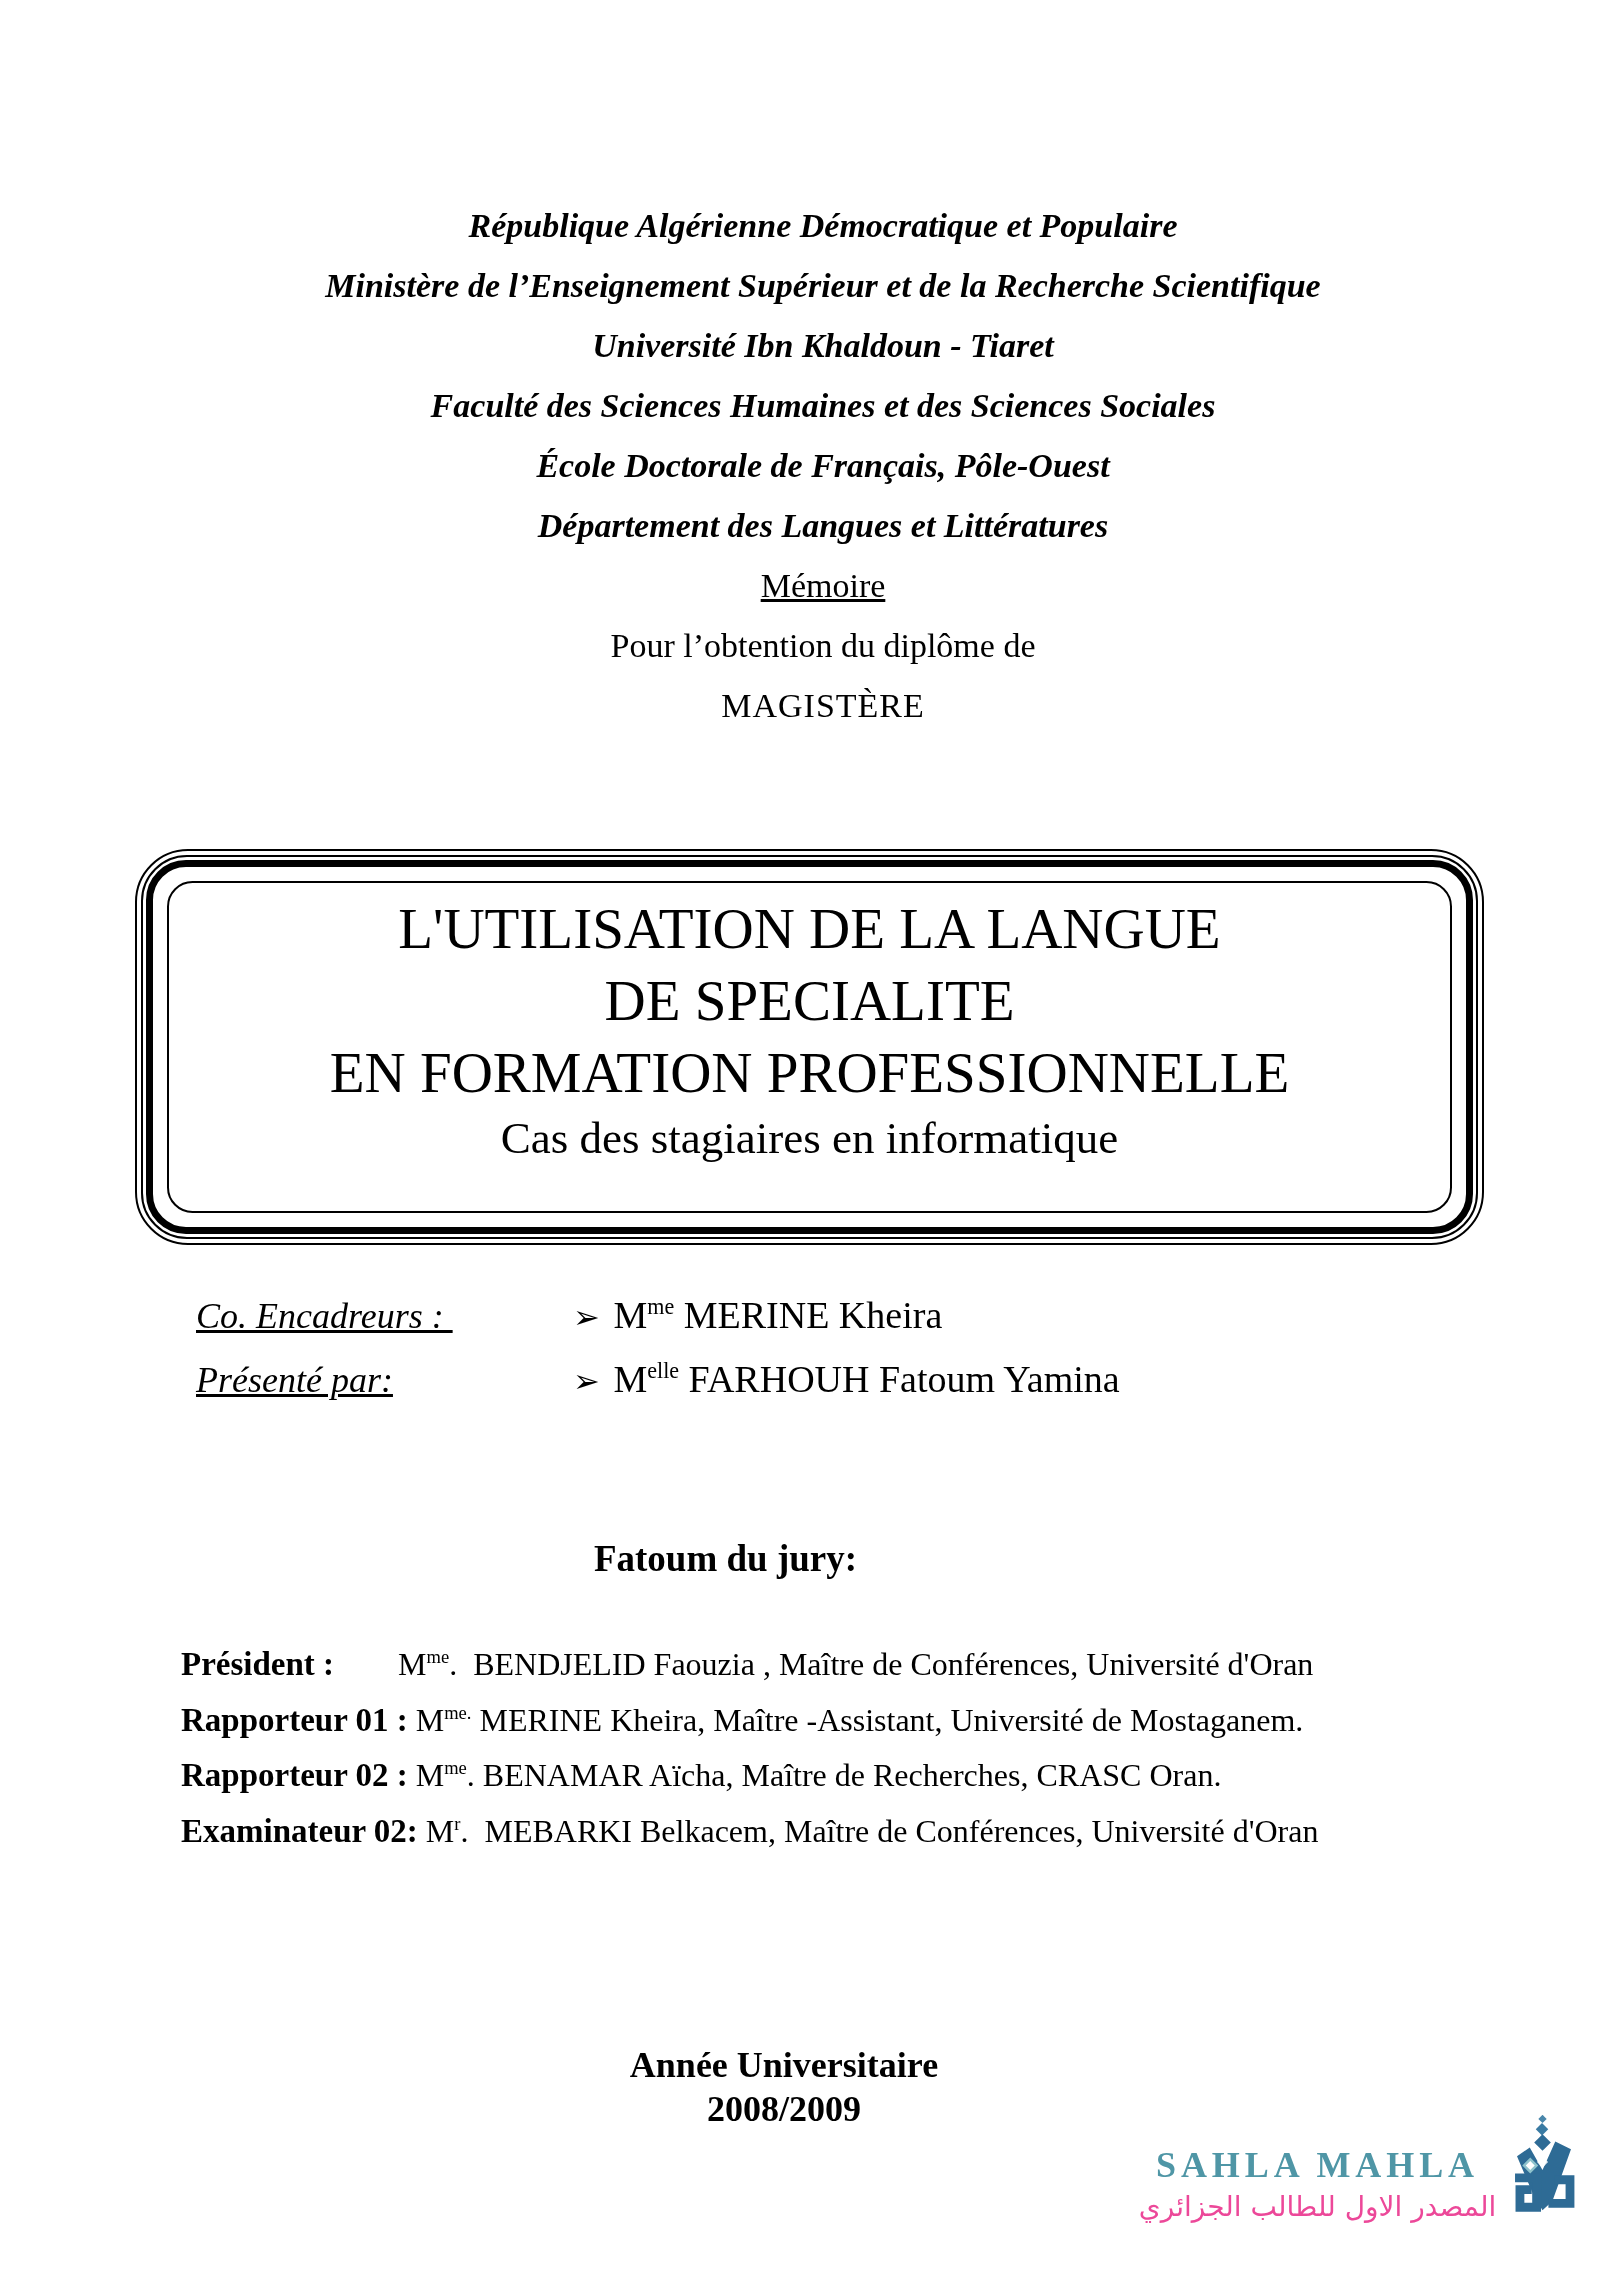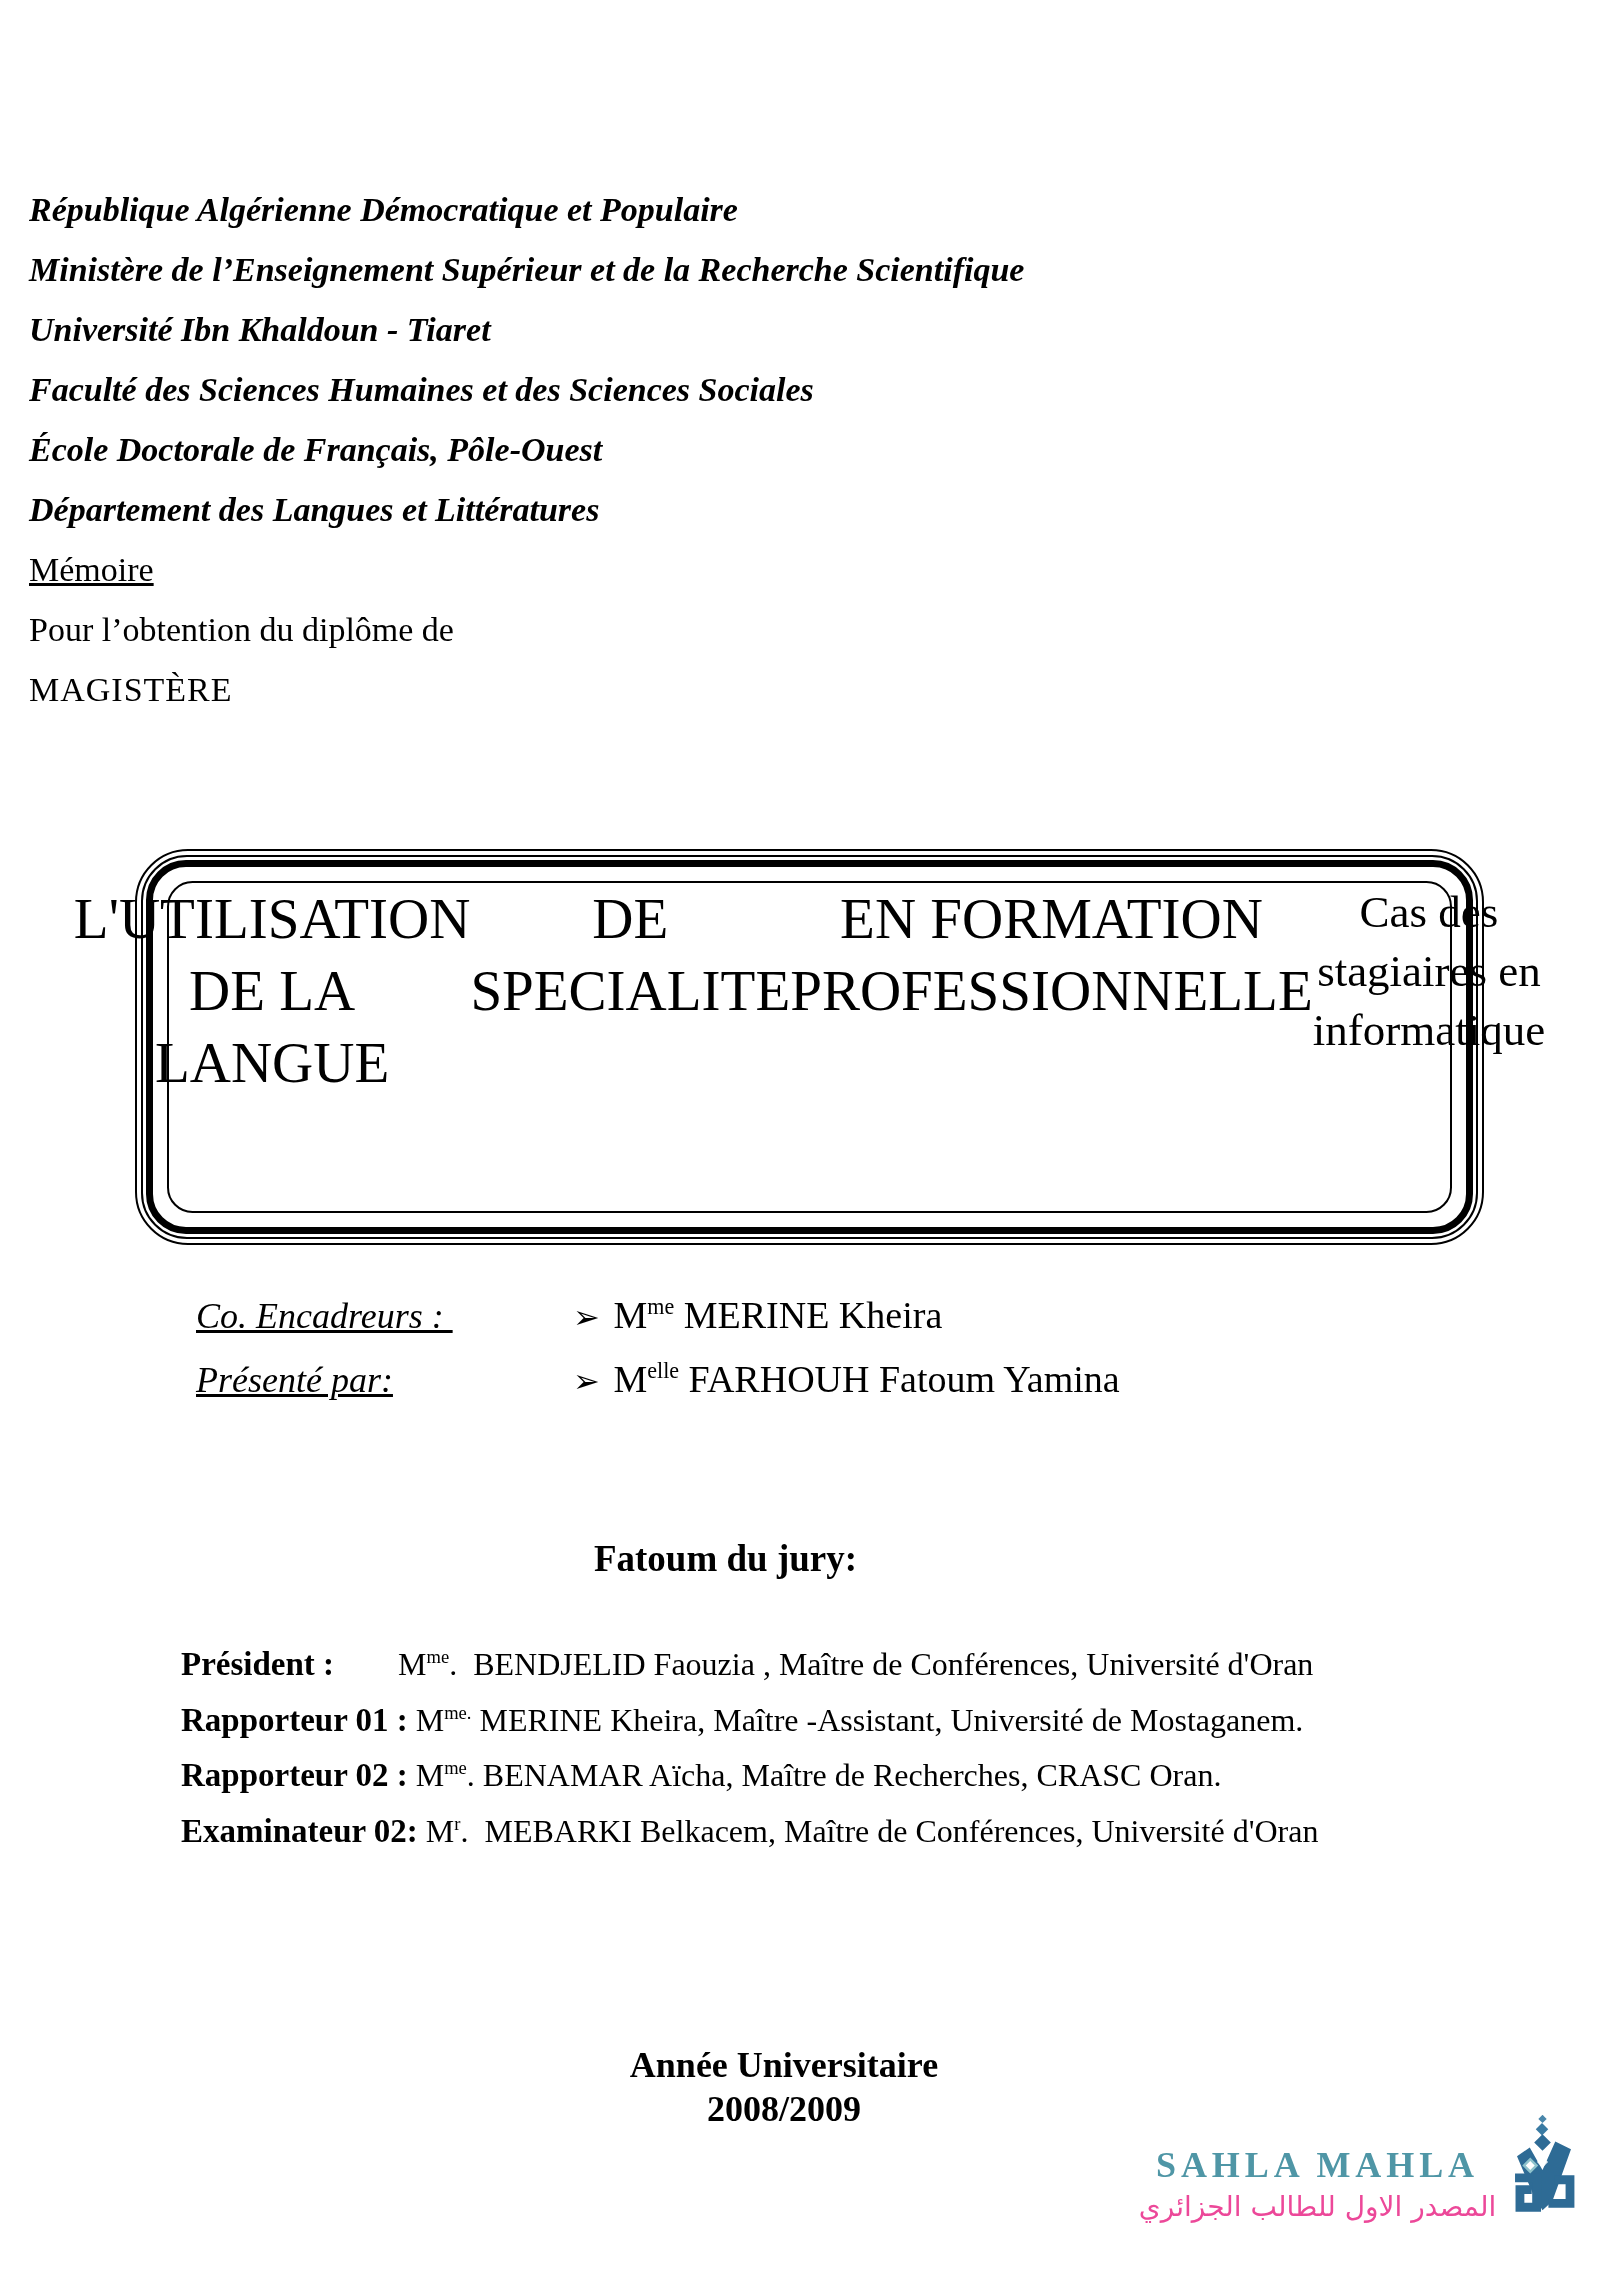--- a/index.html
+++ b/index.html
@@ -6,38 +6,38 @@
   .page{
     position:relative;
     width:1620px;height:2293px;
     background:#ffffff;
     overflow:hidden;
     font-family:"Liberation Serif","DejaVu Serif",serif;
     color:#000;
   }
 
   
-  .header{position:absolute;top:180px;left:29px;width:1588px;}
+  .header{position:absolute;top:196px;left:29px;width:1588px;text-align:center;}
   .header p{margin:0;line-height:60px;font-size:34px;white-space:pre-wrap;}
   .h-bi{font-weight:bold;font-style:italic;}
   .h-memoire{font-size:37px;}
   .h-memoire span{text-decoration:underline;}
   .h-reg{font-size:37px;}
   .h-mag{font-size:41px;letter-spacing:1px;}
 
   
   .title-box{
     position:absolute;top:849px;left:135px;width:1349px;height:396px;
     box-sizing:border-box;border:2.9px solid #000;border-radius:53px;padding:3.9px;
   }
   .tb2{box-sizing:border-box;border:2.9px solid #000;border-radius:46px;padding:2.9px;height:100%;}
   .tb3{box-sizing:border-box;border:7.8px solid #000;border-radius:40px;padding:14.7px;height:100%;}
   .tb4{
     box-sizing:border-box;border:2.9px solid #000;border-radius:25.5px;height:100%;
-    display:flex;justify-content:center;
+    display:flex;flex-direction:column;justify-content:center;
     text-align:center;padding-bottom:33px;
   }
   .title-line{font-size:57px;line-height:72px;white-space:pre-wrap;}
   .title-sub{font-size:45px;line-height:59px;white-space:pre-wrap;}
 
   
   .supervisors{position:absolute;top:1292px;left:196px;width:1274px;}
   .sup-row{display:flex;align-items:baseline;margin-bottom:14.7px;line-height:47px;}
   .sup-label{
     flex:0 0 377px;font-style:italic;font-size:36px;

